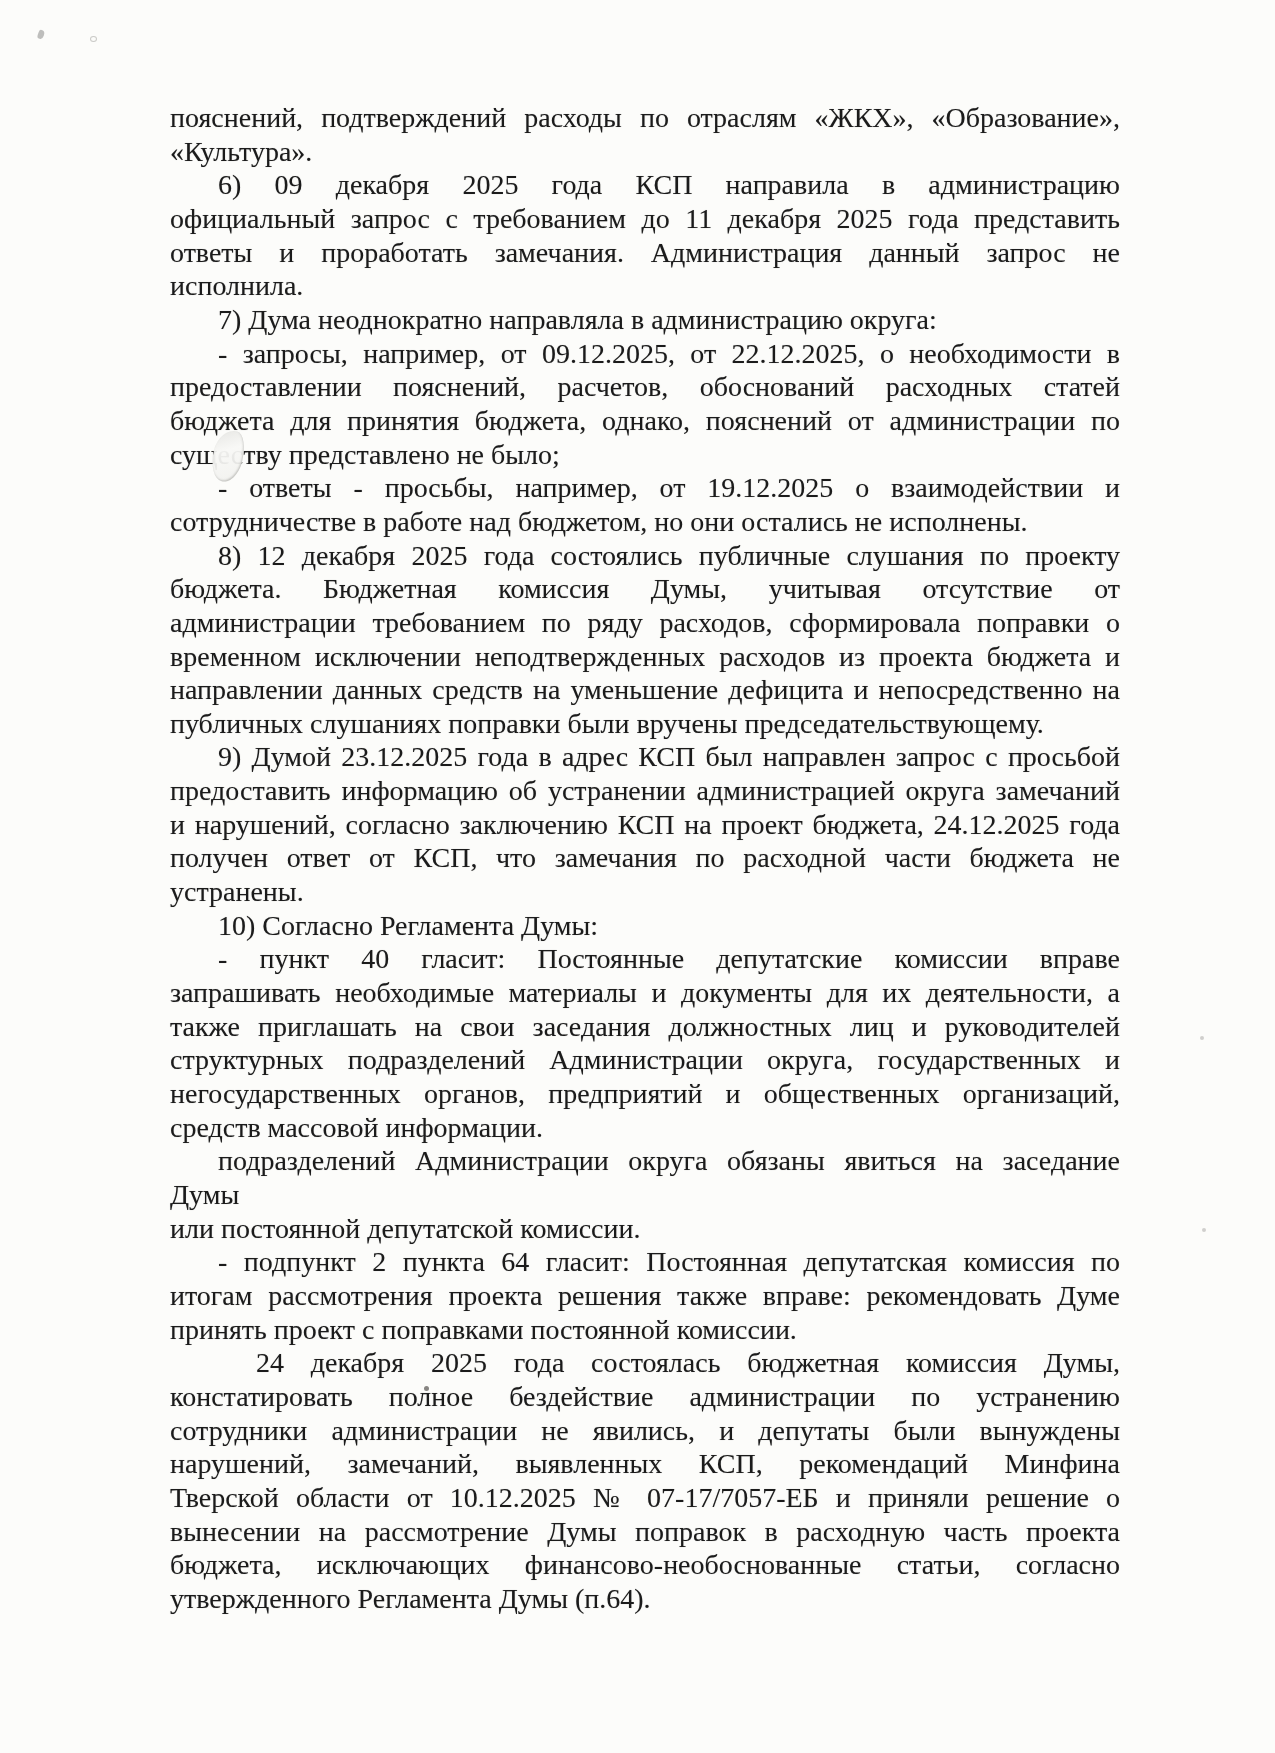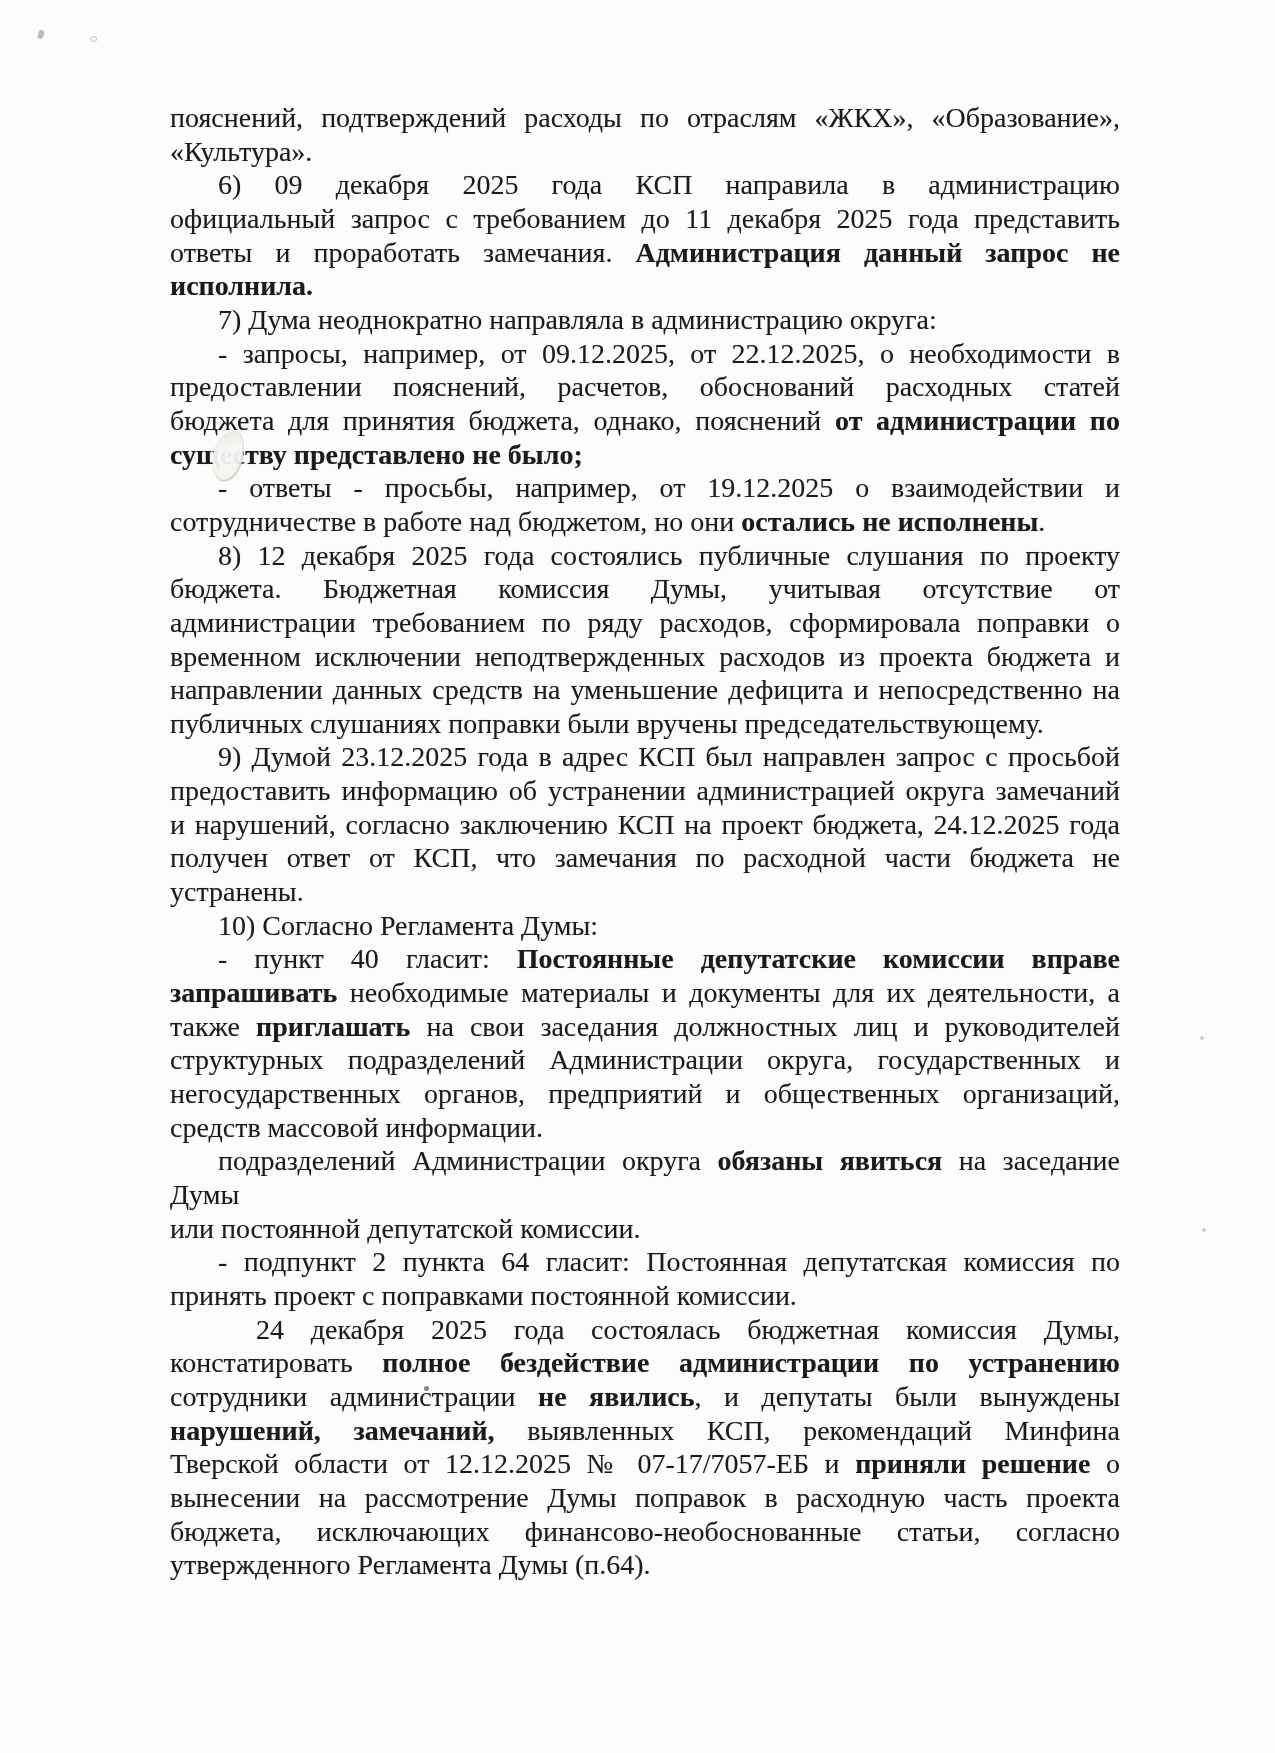--- a/index.html
+++ b/index.html
@@ -29,21 +29,21 @@
   }
   .para { margin: 0; padding: 0; }
   .para.indent-1 .line:first-child { text-indent: 48px; }
   .para.indent-2 .line:first-child { text-indent: 86px; }
   .line {
     text-align: justify;
     text-align-last: justify;
   }
   .line.last { text-align-last: left; }
   .run { font-weight: 400; }
-  .run.bold { font-weight: 700; }
+  .run.bold { font-weight: 400; }
 
   
   .speck {
     position: absolute;
     border-radius: 50%;
     pointer-events: none;
   }
   .speck-a { left: 38px;  top: 30px;   width: 6px; height: 9px;  background: #8a8a88; opacity: .55; transform: rotate(20deg); border-radius: 40% 60% 55% 45%; }
   .speck-b { left: 90px;  top: 36px;   width: 7px; height: 6px;  background: transparent; border: 1.5px solid #9a9a96; opacity: .5; }
   .speck-c { left: 424px; top: 1386px; width: 5px; height: 5px;  background: #55524e; opacity: .7; }
@@ -120,27 +120,28 @@
         <div class="line"><span class="run">структурных подразделений Администрации округа, государственных и</span></div>
         <div class="line"><span class="run">негосударственных органов, предприятий и общественных организаций,</span></div>
         <div class="line last"><span class="run">средств массовой информации.</span></div>
       </div>
       <div class="para indent-1">
         <div class="line"><span class="run">подразделений Администрации округа </span><span class="run bold">обязаны явиться</span><span class="run"> на заседание Думы</span></div>
         <div class="line last"><span class="run">или постоянной депутатской комиссии.</span></div>
       </div>
       <div class="para indent-1">
         <div class="line"><span class="run">- подпункт 2 пункта 64 гласит: Постоянная депутатская комиссия по</span></div>
+        <div class="line"><span class="run">итогам рассмотрения проекта решения также вправе: рекомендовать Думе</span></div>
         <div class="line last"><span class="run">принять проект с поправками постоянной комиссии.</span></div>
       </div>
       <div class="para indent-2">
         <div class="line"><span class="run">24 декабря 2025 года состоялась бюджетная комиссия Думы,</span></div>
         <div class="line"><span class="run">констатировать </span><span class="run bold">полное бездействие администрации по устранению</span></div>
         <div class="line"><span class="run">сотрудники администрации </span><span class="run bold">не явились</span><span class="run">, и депутаты были вынуждены</span></div>
         <div class="line"><span class="run bold">нарушений, замечаний, </span><span class="run">выявленных КСП, рекомендаций Минфина</span></div>
-        <div class="line"><span class="run">Тверской области от 12.12.2025 № 07-17/7057-ЕБ и </span><span class="run bold">приняли решение</span><span class="run"> о</span></div>
+        <div class="line"><span class="run">Тверской области от 10.12.2025 № 07-17/7057-ЕБ и </span><span class="run bold">приняли решение</span><span class="run"> о</span></div>
         <div class="line"><span class="run">вынесении на рассмотрение Думы поправок в расходную часть проекта</span></div>
         <div class="line"><span class="run">бюджета, исключающих финансово-необоснованные статьи, согласно</span></div>
         <div class="line last"><span class="run">утвержденного Регламента Думы (п.64).</span></div>
       </div>
     </div>
   <div class="smudge"></div>
 </div>
 
 </body></html>

